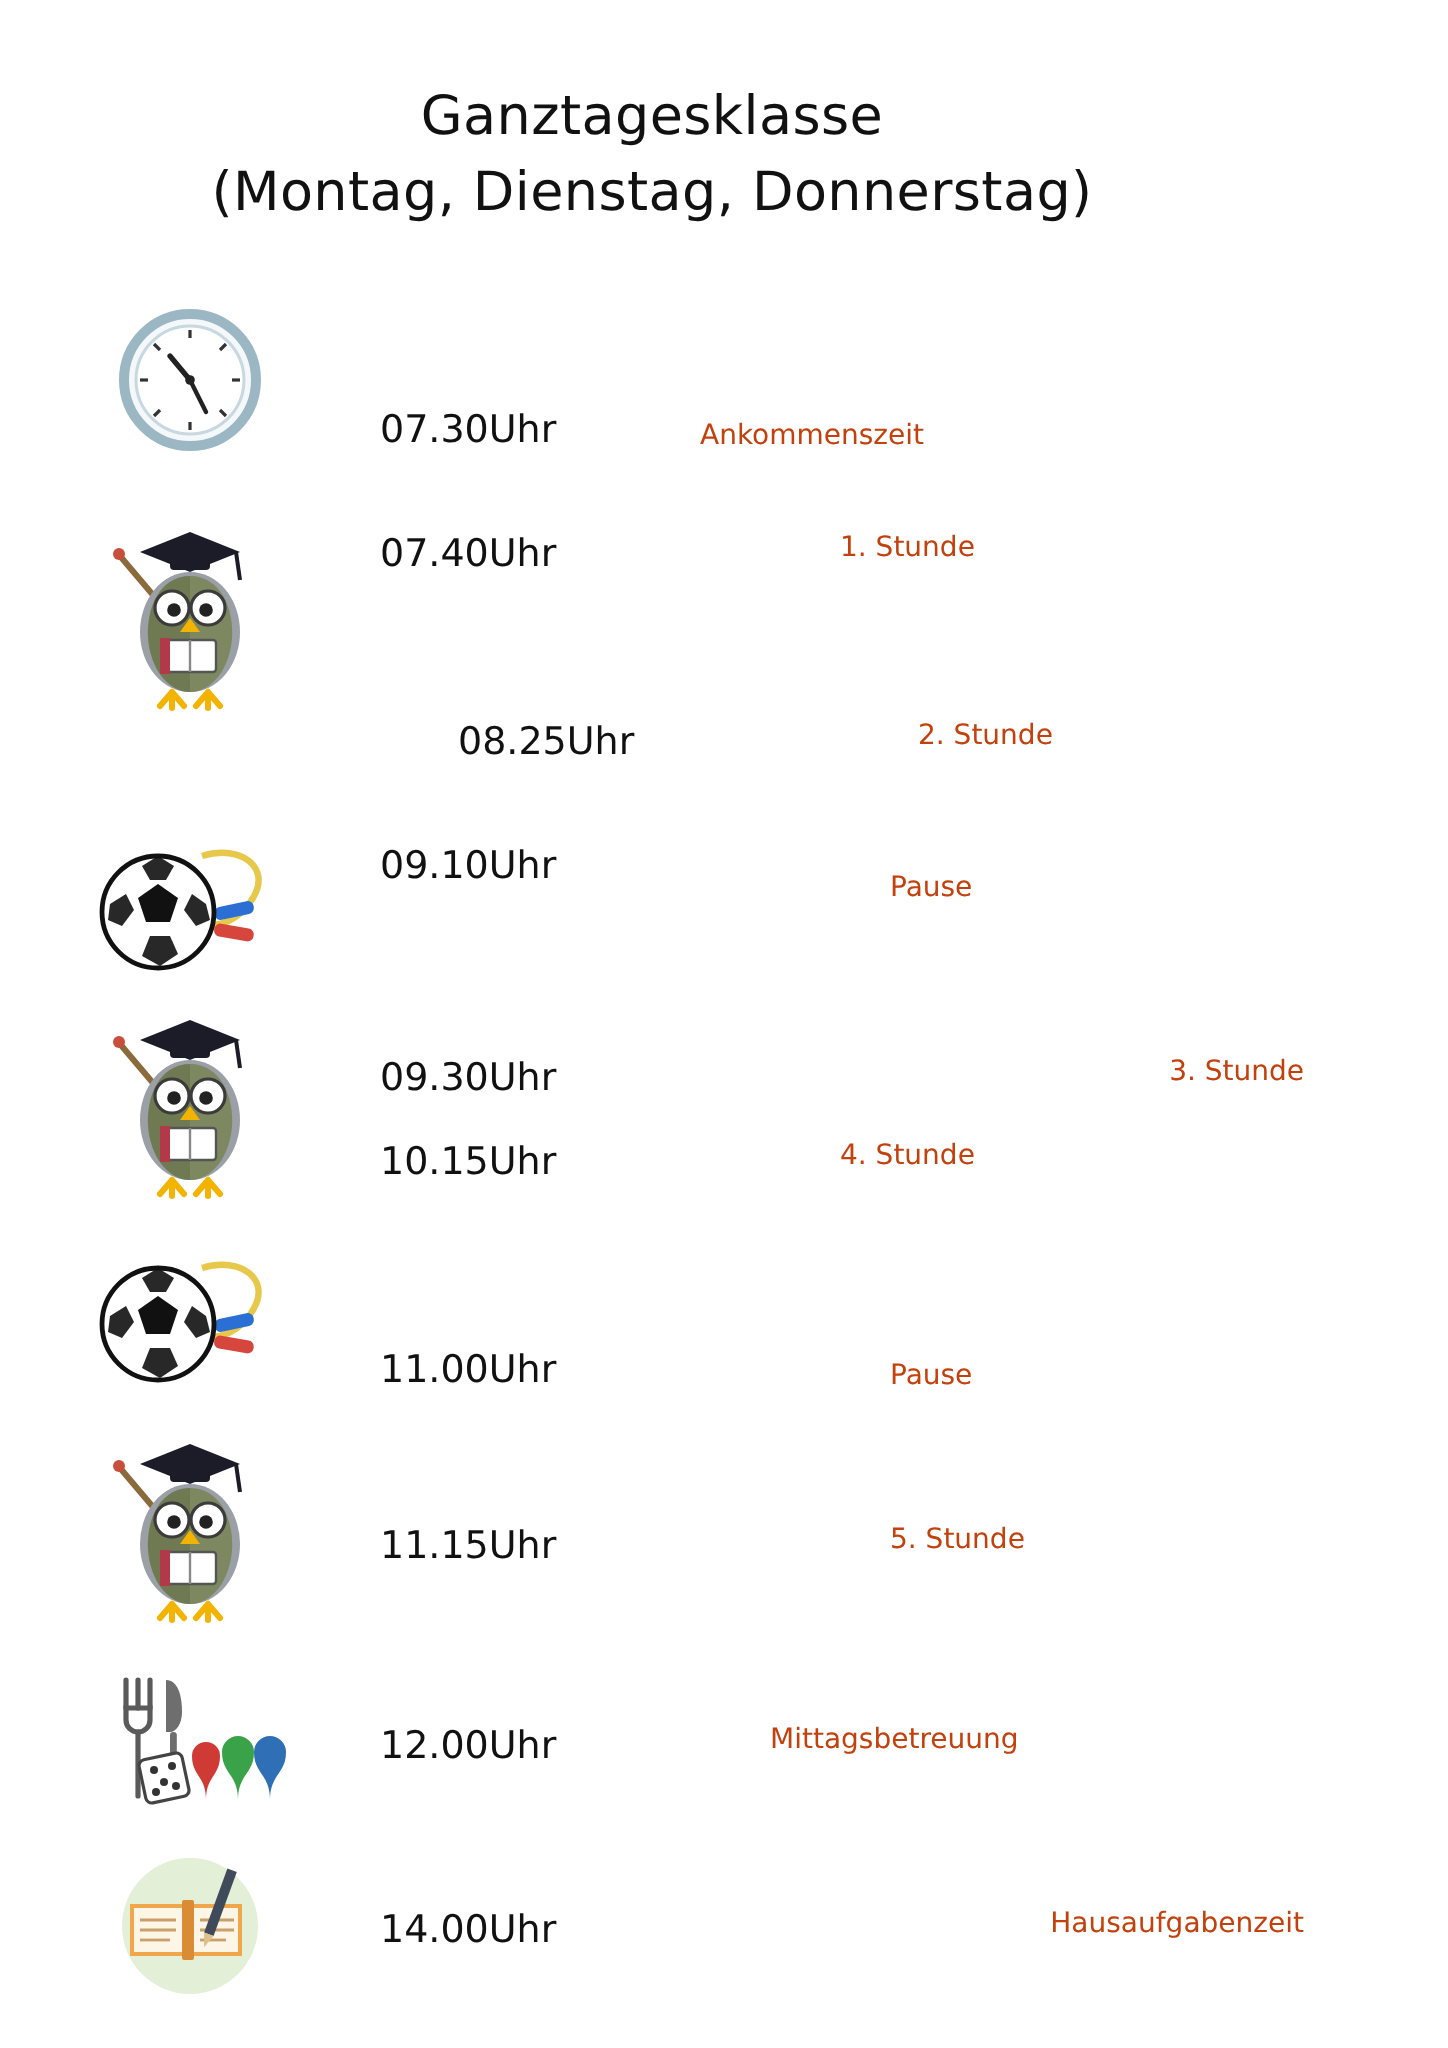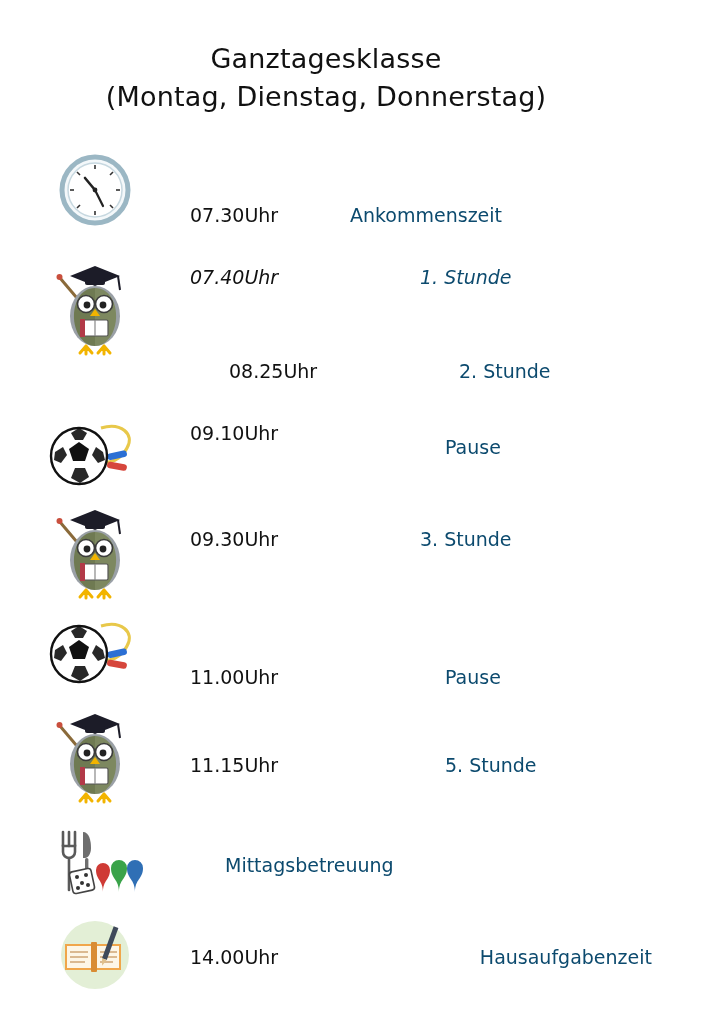--- a/index.html
+++ b/index.html
@@ -50,22 +50,22 @@
   }
   .time-cell {
     width: 160px;
     flex: 0 0 160px;
     font-size: 19px;
     color: #111;
     padding-top: 2px;
   }
   .label-cell {
     flex: 1 1 auto;
-    font-size: 19px;
-    color: #0c4a6e;
+    font-size: 14px;
+    color: #c2410c;
     padding-top: 2px;
   }
   .label-cell.indent {
     padding-left: 70px;
   }
   .label-cell.indent2 {
     padding-left: 95px;
   }
   .label-cell.indent3 {
     padding-left: 35px;
@@ -124,21 +124,21 @@
           </g>
           <line x1="36" y1="36" x2="26" y2="24" stroke="#222" stroke-width="2.6" stroke-linecap="round"></line>
           <line x1="36" y1="36" x2="44" y2="52" stroke="#222" stroke-width="2.2" stroke-linecap="round"></line>
           <circle cx="36" cy="36" r="2.4" fill="#222"></circle>
         </svg>
       </div>
       <div class="time-cell">07.30Uhr</div>
       <div class="label-cell">Ankommenszeit</div>
     </div>
 
-    <div class="row" style="margin-top:38px;font-style:italic;">
+    <div class="row" style="margin-top:38px;">
       <div class="icon-cell">
         <svg class="icon owl" viewBox="0 0 86 92">
 
           <line x1="8" y1="14" x2="30" y2="40" stroke="#8a6a3a" stroke-width="3"></line>
           <circle cx="7.5" cy="13" r="3" fill="#c94f3d"></circle>
 
           <polygon points="43,2 68,12 43,22 18,12" fill="#1c1c28"></polygon>
           <rect x="33" y="14" width="20" height="7" rx="2" fill="#1c1c28"></rect>
           <line x1="66" y1="12" x2="68" y2="26" stroke="#1c1c28" stroke-width="2"></line>
 
@@ -209,23 +209,28 @@
           <circle cx="51" cy="41" r="3.4" fill="#222"></circle>
           <polygon points="43,45 48,52 38,52" fill="#f2b400"></polygon>
           <rect x="30" y="56" width="26" height="16" rx="1.5" fill="#ffffff" stroke="#555" stroke-width="1.2"></rect>
           <line x1="43" y1="56" x2="43" y2="72" stroke="#888" stroke-width="1.2"></line>
           <rect x="28" y="55" width="5" height="18" fill="#b23a48"></rect>
           <path d="M34 82 l-6 7 M34 82 l0 8 M34 82 l6 7" stroke="#f2b400" stroke-width="3" fill="none" stroke-linecap="round"></path>
           <path d="M52 82 l-6 7 M52 82 l0 8 M52 82 l6 7" stroke="#f2b400" stroke-width="3" fill="none" stroke-linecap="round"></path>
         </svg>
       </div>
       <div class="time-cell" style="padding-top:20px;">09.30Uhr</div>
-      <div class="label-cell indent" style="padding-top:20px;">3. Stunde</div>
-    </div>
-
+      <div class="label-cell indent" style="padding-top:20px;text-align:right;">3. Stunde</div>
+    </div>
+
+    <div class="row" style="margin-top:-32px;">
+      <div class="icon-cell"></div>
+      <div class="time-cell">10.15Uhr</div>
+      <div class="label-cell indent">4. Stunde</div>
+    </div>
 
     <div class="row" style="margin-top:18px;align-items:flex-end;">
       <div class="icon-cell">
         <svg class="icon ball" viewBox="0 0 92 70">
           <path d="M52 8 C72 2 86 14 78 28 C72 40 60 44 52 42" fill="none" stroke="#e8c84a" stroke-width="3.2"></path>
           <rect x="58" y="32" width="20" height="6.5" rx="3" fill="#2b6fd4" transform="rotate(-12 68 35)"></rect>
           <rect x="58" y="43" width="20" height="6.5" rx="3" fill="#d6463c" transform="rotate(10 68 46)"></rect>
           <circle cx="30" cy="36" r="28" fill="#ffffff" stroke="#111" stroke-width="2.4"></circle>
           <polygon points="30,22 40,29 36,41 24,41 20,29" fill="#111"></polygon>
           <polygon points="30,8 38,13 34,20 26,20 22,13" fill="#111" opacity="0.9"></polygon>
@@ -289,20 +294,21 @@
           <rect x="26" y="44" width="22" height="22" rx="3" fill="#ffffff" stroke="#444" stroke-width="1.6" transform="rotate(-12 37 55)"></rect>
           <g fill="#333">
             <circle cx="32" cy="51" r="2"></circle>
             <circle cx="41" cy="49" r="2"></circle>
             <circle cx="37" cy="57" r="2"></circle>
             <circle cx="33" cy="62" r="2"></circle>
             <circle cx="43" cy="59" r="2"></circle>
           </g>
         </svg>
       </div>
+      <div class="time-cell" style="padding-top:28px;">12.00Uhr</div>
       <div class="label-cell indent3" style="padding-top:28px;">Mittagsbetreuung</div>
     </div>
 
     <div class="row" style="margin-top:20px;">
       <div class="icon-cell">
         <svg class="icon hw" viewBox="0 0 92 74">
           <circle cx="46" cy="37" r="34" fill="#e3efd6"></circle>
 
           <path d="M16 26 h26 v26 h-26 z" fill="#f0a64a"></path>
           <path d="M46 26 h26 v26 h-26 z" fill="#f0a64a"></path>

